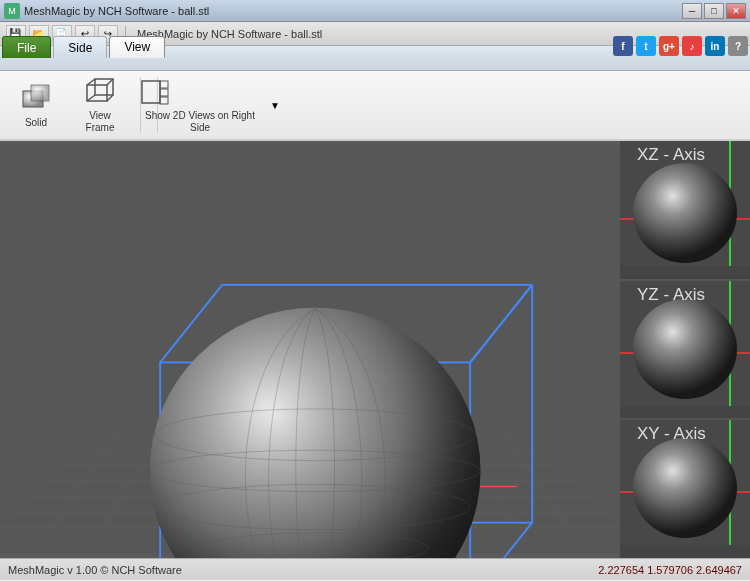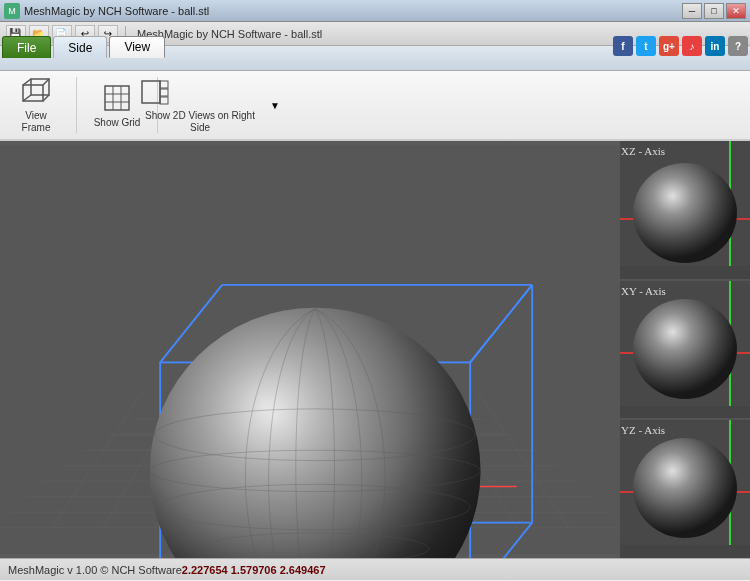--- a/index.html
+++ b/index.html
@@ -165,39 +165,39 @@
     }
     .axis-panel {
       flex: 1;
       background: #444;
       position: relative;
       overflow: hidden;
     }
     .axis-label {
       position: absolute;
       top: 4px;
-      left: 1px;
+      left: 17px;
       color: #ddd;
-      font-size: 11px;
+      font-size: 17px;
       z-index: 10;
-      font-family: Liberation Serif, serif;
     }
 
     
     #status-bar {
       height: 22px;
       background: linear-gradient(to bottom, #e0e0e0, #d0d0d0);
       border-top: 1px solid #aaa;
       display: flex;
       align-items: center;
+      justify-content: space-between;
       padding: 0 8px;
       font-size: 11px;
       color: #333;
     }
-    #coords { color: #660000; font-weight: bold; }
+    #coords { color: #660000; }
   </style>
 </head>
 <body>
 
 <div id="title-bar">
   <div id="title-bar-left">
     <div id="title-bar-icon">M</div>
     <span id="title-text">MeshMagic by NCH Software - ball.stl</span>
   </div>
   <div id="window-controls">
@@ -226,50 +226,53 @@
     <div class="soc-icon" style="background:#1da1f2">t</div>
     <div class="soc-icon" style="background:#dd4b39">g+</div>
     <div class="soc-icon" style="background:#e84040">♪</div>
     <div class="soc-icon" style="background:#0077b5">in</div>
     <div class="soc-icon" style="background:#888">?</div>
   </div>
 </div>
 
 <div id="ribbon">
 
+  <div class="ribbon-btn">
+    <div class="ribbon-icon">
+      <svg width="30" height="30" viewBox="0 0 30 30">
+        <defs>
+          <radialGradient id="sg1" cx="35%" cy="35%" r="65%">
+            <stop offset="0%" stop-color="#fff"></stop>
+            <stop offset="100%" stop-color="#888"></stop>
+          </radialGradient>
+        </defs>
+        <rect x="2" y="8" width="20" height="16" fill="url(#sg1)" stroke="#555" stroke-width="1"></rect>
+        <rect x="10" y="2" width="18" height="16" fill="url(#sg1)" stroke="#555" stroke-width="1" opacity="0.7"></rect>
+      </svg>
+    </div>
+    <span class="ribbon-label">Solid</span>
+  </div>
 
   <div class="ribbon-btn">
     <div class="ribbon-icon">
       <svg width="30" height="30" viewBox="0 0 30 30">
         <rect x="2" y="8" width="20" height="16" fill="none" stroke="#555" stroke-width="1.5"></rect>
         <rect x="10" y="2" width="18" height="16" fill="none" stroke="#555" stroke-width="1.5"></rect>
         <line x1="2" y1="8" x2="10" y2="2" stroke="#555" stroke-width="1.5"></line>
         <line x1="22" y1="8" x2="28" y2="2" stroke="#555" stroke-width="1.5"></line>
         <line x1="2" y1="24" x2="10" y2="18" stroke="#555" stroke-width="1.5"></line>
         <line x1="22" y1="24" x2="28" y2="18" stroke="#555" stroke-width="1.5"></line>
       </svg>
     </div>
     <span class="ribbon-label">View Frame</span>
   </div>
 
   <div class="ribbon-separator"></div>
 
 
-  <div class="ribbon-btn">
-    <div class="ribbon-icon">
-      <svg width="30" height="30" viewBox="0 0 30 30">
-        <rect x="3" y="3" width="24" height="24" fill="none" stroke="#555" stroke-width="1.5"></rect>
-        <line x1="11" y1="3" x2="11" y2="27" stroke="#555" stroke-width="1"></line>
-        <line x1="19" y1="3" x2="19" y2="27" stroke="#555" stroke-width="1"></line>
-        <line x1="3" y1="11" x2="27" y2="11" stroke="#555" stroke-width="1"></line>
-        <line x1="3" y1="19" x2="27" y2="19" stroke="#555" stroke-width="1"></line>
-      </svg>
-    </div>
-    <span class="ribbon-label">Show Grid</span>
-  </div>
 
   <div class="ribbon-separator"></div>
 
   <div class="ribbon-btn-wide">
     <div class="ribbon-dropdown">
       <div class="ribbon-dropdown-content">
         <div>
           <svg width="30" height="30" viewBox="0 0 30 30">
             <rect x="2" y="4" width="18" height="22" fill="none" stroke="#555" stroke-width="1.5"></rect>
             <rect x="20" y="4" width="8" height="7" fill="none" stroke="#555" stroke-width="1"></rect>
@@ -391,59 +394,59 @@
             <stop offset="30%" stop-color="#909090"></stop>
             <stop offset="70%" stop-color="#484848"></stop>
             <stop offset="100%" stop-color="#181818"></stop>
           </radialGradient>
         </defs>
         <ellipse cx="65" cy="72" rx="52" ry="50" fill="url(#sp1)"></ellipse>
       </svg>
     </div>
 
     <div class="axis-panel">
+      <span class="axis-label">YZ - Axis</span>
+      <svg width="130" height="125" viewBox="0 0 130 125">
+        <rect width="130" height="125" fill="#484848"></rect>
+
+        <line x1="0" y1="72" x2="130" y2="72" stroke="#ff3333" stroke-width="1.5"></line>
+
+        <line x1="110" y1="0" x2="110" y2="125" stroke="#33ff33" stroke-width="1.5"></line>
+
+        <defs>
+          <radialGradient id="sp3" cx="38%" cy="33%" r="62%">
+            <stop offset="0%" stop-color="#e0e0e0"></stop>
+            <stop offset="30%" stop-color="#909090"></stop>
+            <stop offset="70%" stop-color="#484848"></stop>
+            <stop offset="100%" stop-color="#181818"></stop>
+          </radialGradient>
+        </defs>
+        <ellipse cx="65" cy="68" rx="52" ry="50" fill="url(#sp3)"></ellipse>
+      </svg>
+    </div>
+
+    <div class="axis-panel">
       <span class="axis-label">XY - Axis</span>
       <svg width="130" height="125" viewBox="0 0 130 125">
         <rect width="130" height="125" fill="#484848"></rect>
 
         <line x1="0" y1="72" x2="130" y2="72" stroke="#ff3333" stroke-width="1.5"></line>
 
         <line x1="110" y1="0" x2="110" y2="125" stroke="#33ff33" stroke-width="1.5"></line>
 
         <defs>
           <radialGradient id="sp2" cx="38%" cy="33%" r="62%">
             <stop offset="0%" stop-color="#e0e0e0"></stop>
             <stop offset="30%" stop-color="#909090"></stop>
             <stop offset="70%" stop-color="#484848"></stop>
             <stop offset="100%" stop-color="#181818"></stop>
           </radialGradient>
         </defs>
         <ellipse cx="65" cy="68" rx="52" ry="50" fill="url(#sp2)"></ellipse>
       </svg>
     </div>
-
-    <div class="axis-panel">
-      <span class="axis-label">YZ - Axis</span>
-      <svg width="130" height="125" viewBox="0 0 130 125">
-        <rect width="130" height="125" fill="#484848"></rect>
-
-        <line x1="0" y1="72" x2="130" y2="72" stroke="#ff3333" stroke-width="1.5"></line>
-
-        <line x1="110" y1="0" x2="110" y2="125" stroke="#33ff33" stroke-width="1.5"></line>
-
-        <defs>
-          <radialGradient id="sp3" cx="38%" cy="33%" r="62%">
-            <stop offset="0%" stop-color="#e0e0e0"></stop>
-            <stop offset="30%" stop-color="#909090"></stop>
-            <stop offset="70%" stop-color="#484848"></stop>
-            <stop offset="100%" stop-color="#181818"></stop>
-          </radialGradient>
-        </defs>
-        <ellipse cx="65" cy="68" rx="52" ry="50" fill="url(#sp3)"></ellipse>
-      </svg>
-    </div>
   </div>
 </div>
 
 <div id="status-bar">
   <span>MeshMagic v 1.00 © NCH Software</span>
   <span id="coords">2.227654 1.579706 2.649467</span>
 </div>
 
 </body></html>

